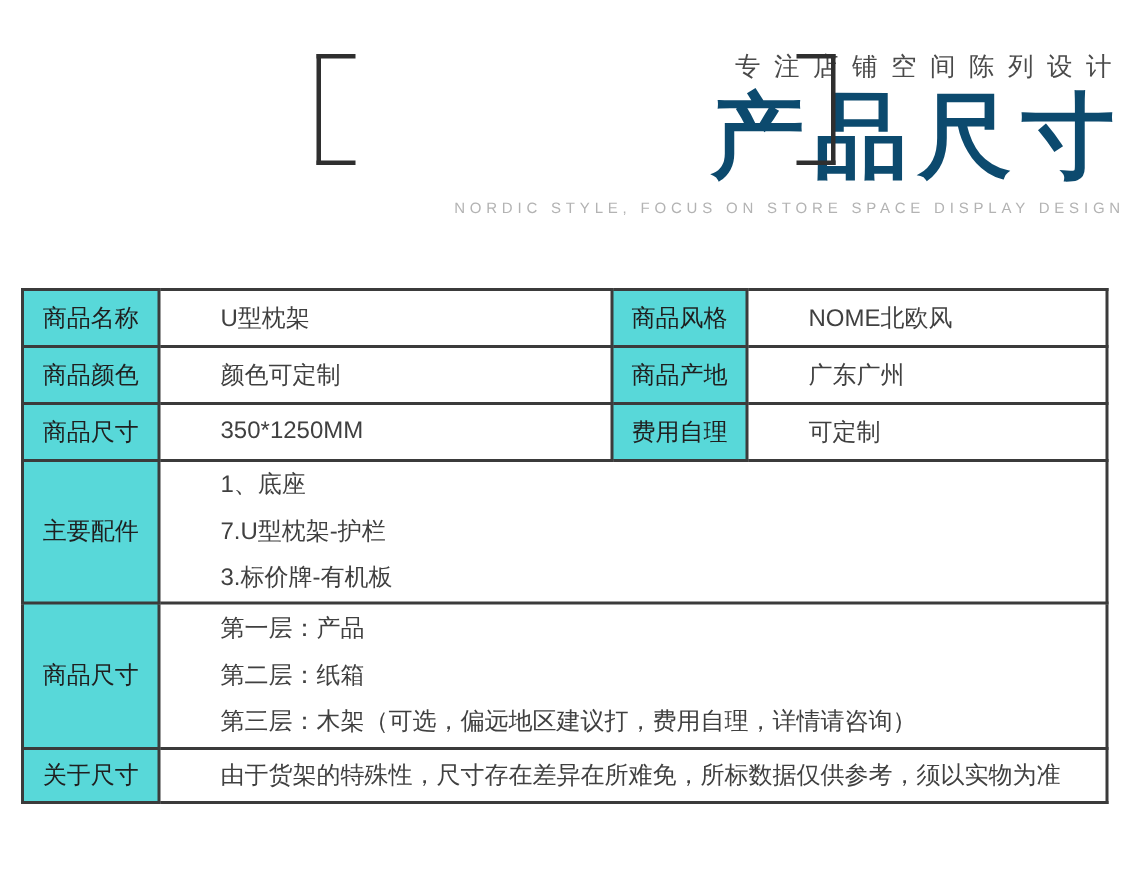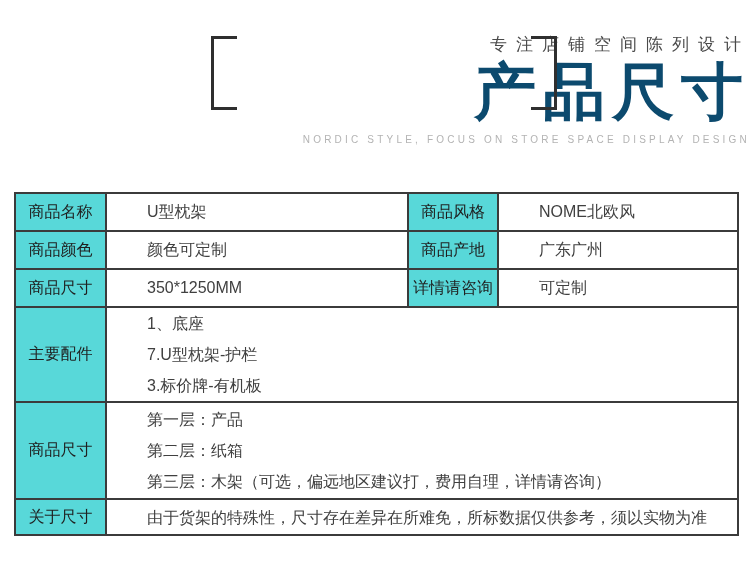--- a/index.html
+++ b/index.html
@@ -107,21 +107,21 @@
       </tr>
       <tr class="r-short">
         <td class="lbl">商品颜色</td>
         <td class="val">颜色可定制</td>
         <td class="lbl">商品产地</td>
         <td class="val">广东广州</td>
       </tr>
       <tr class="r-short">
         <td class="lbl">商品尺寸</td>
         <td class="val">350*1250MM</td>
-        <td class="lbl">详情请咨询</td>
+        <td class="lbl">费用自理</td>
         <td class="val">可定制</td>
       </tr>
 
       <tr class="r-parts">
         <td class="lbl">主要配件</td>
         <td class="val" colspan="3">
           <div class="line">1、底座</div>
           <div class="line">7.U型枕架-护栏</div>
           <div class="line">3.标价牌-有机板</div>
         </td>

